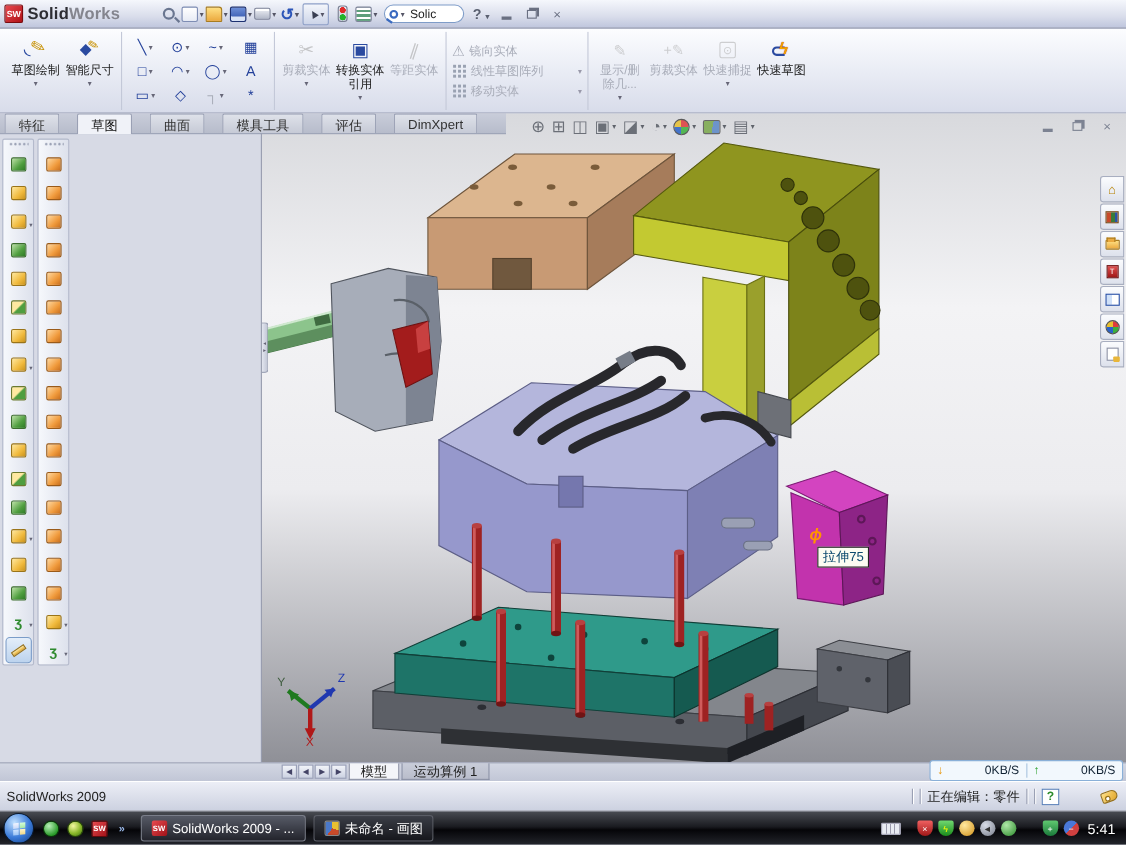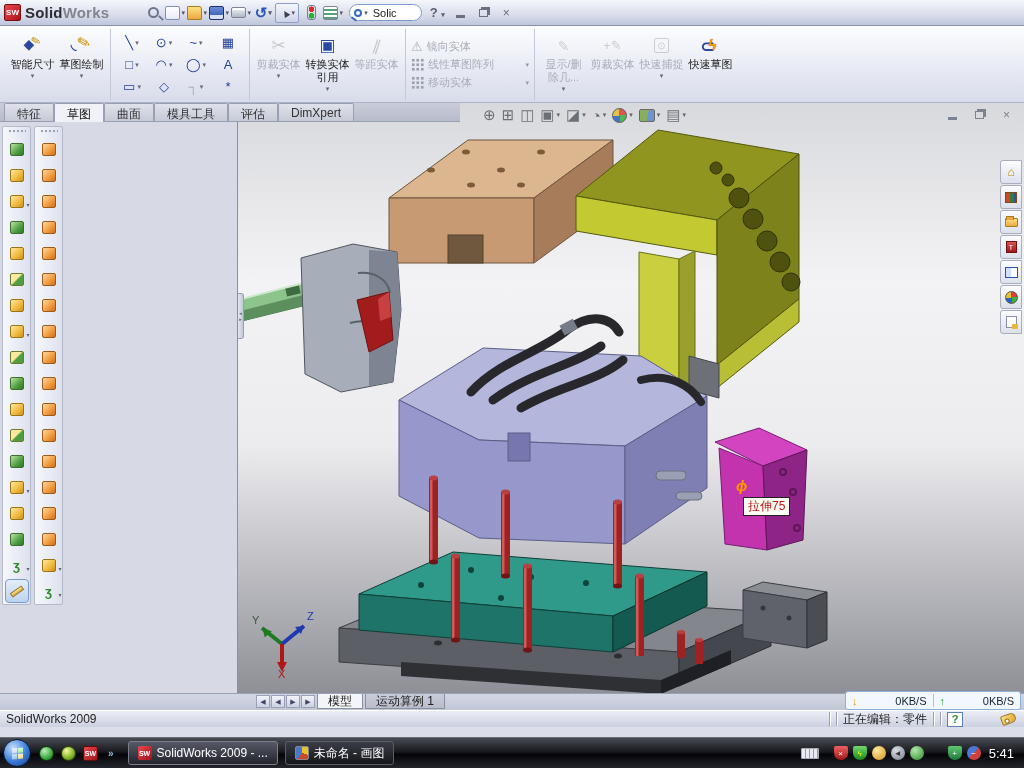--- a/index.html
+++ b/index.html
@@ -87,21 +87,21 @@
   #stack-col{display:flex;flex-direction:column;justify-content:center;gap:3px;width:118px;}
   .stackrow{display:flex;align-items:center;gap:4px;font-size:11px;color:#a9adb9;}
   .stackrow .dd{margin-left:auto;font-size:7px;color:#99a;}
   #ds-watermark{right:18px;top:26px;font-family:"Liberation Serif",serif;font-style:italic;
      font-size:58px;color:#d6d9e3;z-index:28;pointer-events:none;line-height:70px;}
 
   
   #tabstrip{left:0;top:103px;width:460px;height:19px;background:linear-gradient(#c9cdda,#b7bccb);
      border-bottom:1px solid #9aa0b4;display:flex;align-items:flex-end;padding-left:4px;z-index:24;}
   .ctab{font-size:12px;color:#333;padding:2px 12px 2px 12px;border:1px solid #9aa0b4;border-bottom:none;
-     background:linear-gradient(#dfe2ea,#c6cad6);margin-right:0;border-radius:2px 2px 0 0;height:18px;}
+     background:linear-gradient(#dfe2ea,#c6cad6);margin-right:16px;border-radius:2px 2px 0 0;height:18px;}
   .ctab.active{background:#f0f2f8;height:19px;position:relative;top:1px;color:#111;}
 
   
   #left-region{left:0;top:122px;width:237px;height:571px;background:#d7dae5;z-index:20;}
   .vtoolbar{position:absolute;width:29px;border:1px solid #b4bacc;border-radius:2px;
      background:linear-gradient(90deg,#f6f8fc,#dde1ec);display:flex;flex-direction:column;align-items:center;padding-top:2px;}
   .vtoolbar .grip{width:18px;height:4px;margin-bottom:3px;background:
      radial-gradient(circle,#99a0b4 1px,transparent 1.2px);background-size:4px 4px;}
   .ltslot{width:26px;height:26px;display:flex;align-items:center;justify-content:center;position:relative;}
   .ltslot .dd{position:absolute;right:0px;bottom:6px;font-size:6px;color:#667;}
@@ -185,21 +185,21 @@
   .tp-folder::before{content:"";position:absolute;left:0;top:-3px;width:6px;height:3px;background:#eba93e;border:1px solid #a87c20;border-bottom:none;}
   .tp-toolbox{width:11px;height:12px;background:linear-gradient(#e05050,#a01818);border:1px solid #701010;color:#fff;font-size:7px;display:flex;align-items:center;justify-content:center;}
   .tp-palette{width:13px;height:11px;border:1px solid #2a52a8;background:linear-gradient(90deg,#cfe0f8 0 5px,#fff 5px);}
   .tp-appear{width:13px;height:13px;border-radius:50%;background:conic-gradient(#e03c3c 0 25%,#3cb03c 25% 50%,#2a62c8 50% 75%,#e8c030 75%);border:1px solid #555;}
   .tp-props{width:11px;height:12px;background:#fff;border:1px solid #8a90a4;position:relative;}
   .tp-props::after{content:"";position:absolute;right:-2px;bottom:-2px;width:6px;height:5px;background:#e8b63a;border-radius:1px;}
   #splitter-handle{position:absolute;left:0;top:190px;width:6px;height:46px;background:linear-gradient(90deg,#e4e7f0,#c2c7d6);
      border:1px solid #9aa0b4;border-left:none;border-radius:0 3px 3px 0;z-index:12;display:flex;flex-direction:column;align-items:center;justify-content:center;color:#667;font-size:5px;line-height:6px;}
   #triad{position:absolute;left:12px;top:503px;z-index:11;}
   #model-tooltip{position:absolute;left:505px;top:394px;background:#fcfcf2;border:1px solid #222;
-     font-size:12px;color:#b91c1c;padding:0 4px;line-height:17px;z-index:13;}
+     font-size:12px;color:#0c4a6e;padding:0 4px;line-height:17px;z-index:13;}
 
   
   #net-overlay{left:845px;top:691px;width:176px;height:19px;background:#f2f8fd;border:1px solid #8ab0d8;
      border-radius:3px;display:flex;align-items:center;z-index:40;font-size:11px;color:#123;}
   #net-overlay .cell{flex:1;display:flex;align-items:center;padding:0 6px;}
   #net-overlay .cell span.lbl{margin-left:auto;}
   #net-overlay .divider{width:1px;height:13px;background:#a8c4de;}
   .arrow-down{color:#e8960a;font-weight:bold;}
   .arrow-up{color:#2aa02a;font-weight:bold;}
 
@@ -207,21 +207,21 @@
   #bottom-tabs{left:0;top:693px;width:1024px;height:17px;background:linear-gradient(#d3d7e3,#c1c6d6);
      border-top:1px solid #9aa0b4;display:flex;align-items:flex-start;z-index:25;}
   #tabnav{display:flex;gap:1px;margin-left:256px;padding-top:1px;}
   #tabnav .nbtn{width:14px;height:13px;background:linear-gradient(#f2f4f9,#ccd2e2);border:1px solid #9aa0b8;
      font-size:7px;color:#446;display:flex;align-items:center;justify-content:center;}
   .sheet-tab{font-size:12px;color:#222;border:1px solid #8a90a4;border-top:none;padding:0 10px;height:15px;line-height:14px;
      background:linear-gradient(#c9cdd9,#b9bdcb);margin-left:2px;}
   .sheet-tab.active{background:#f4f5f9;}
 
   
-  #status-bar{left:0;top:710px;width:1024px;height:17px;background:linear-gradient(#eceef6,#ccd1e0);
+  #status-bar{left:0;top:710px;width:1024px;height:27px;background:linear-gradient(#eceef6,#ccd1e0);
      border-top:1px solid #fff;display:flex;align-items:center;font-size:12px;color:#222;z-index:30;}
   #status-left{margin-left:6px;}
   #status-right{margin-left:auto;display:flex;align-items:center;gap:6px;margin-right:8px;}
   .ssep{width:1px;height:14px;background:#9aa0b4;box-shadow:1px 0 0 #fff;}
   #status-help{width:16px;height:15px;border:1px solid #5a80b8;background:#fff;color:#2a8a2a;font-weight:bold;
      font-size:11px;display:flex;align-items:center;justify-content:center;}
   #status-tag{width:15px;height:10px;background:linear-gradient(135deg,#ffe084,#e0a52c);border:1px solid #96701a;
      border-radius:2px 5px 5px 2px;position:relative;transform:rotate(-20deg);}
   #status-tag::before{content:"";position:absolute;left:2px;top:3px;width:3px;height:3px;border-radius:50%;background:#fff;border:1px solid #96701a;}
 
@@ -315,30 +315,30 @@
     </div>
   <div class="wbtn">
       <span>×</span>
     </div>
 </div>
 
 <div id="ribbon" class="abs">
   <div class="rgroup" id="rg-large">
       <div class="bigbtn">
         <div class="ric">
-          <span class="ri-smart"></span>
-        </div>
-        <div class="rlabel">智能尺寸</div>
+          <span class="ri-sketch"></span>
+        </div>
+        <div class="rlabel">草图绘制</div>
         <span class="dd">▾</span>
       </div>
       <div class="bigbtn">
         <div class="ric">
-          <span class="ri-sketch"></span>
-        </div>
-        <div class="rlabel">草图绘制</div>
+          <span class="ri-smart"></span>
+        </div>
+        <div class="rlabel">智能尺寸</div>
         <span class="dd">▾</span>
       </div>
     </div>
   <div class="rgroup">
       <div id="entity-grid">
         <div class="egrow">
           <div class="egcell">
             <span>╲</span>
             <span class="dd">▾</span>
           </div>

